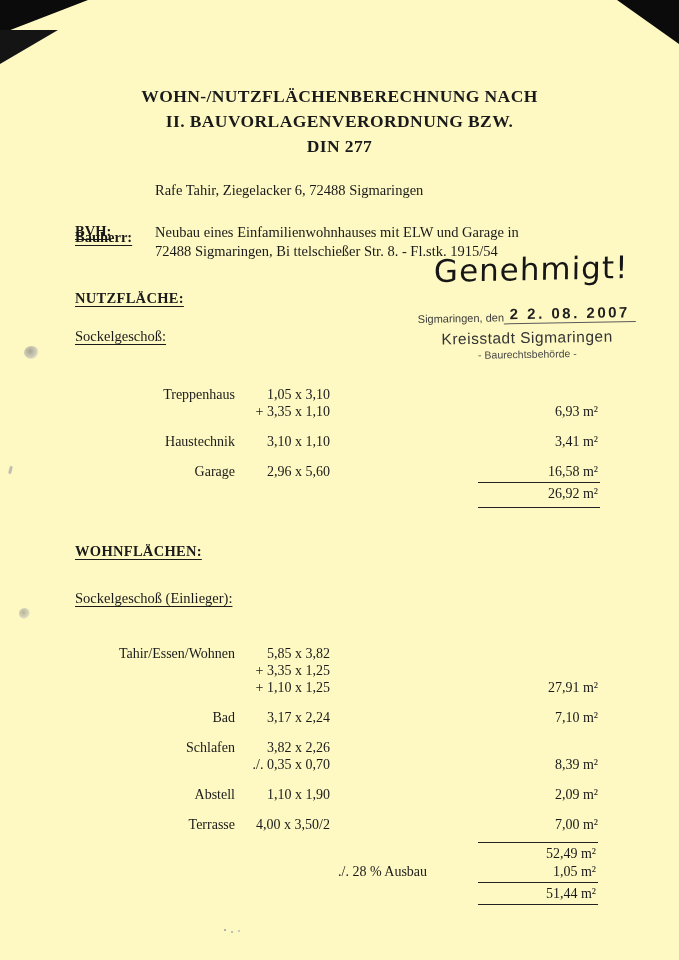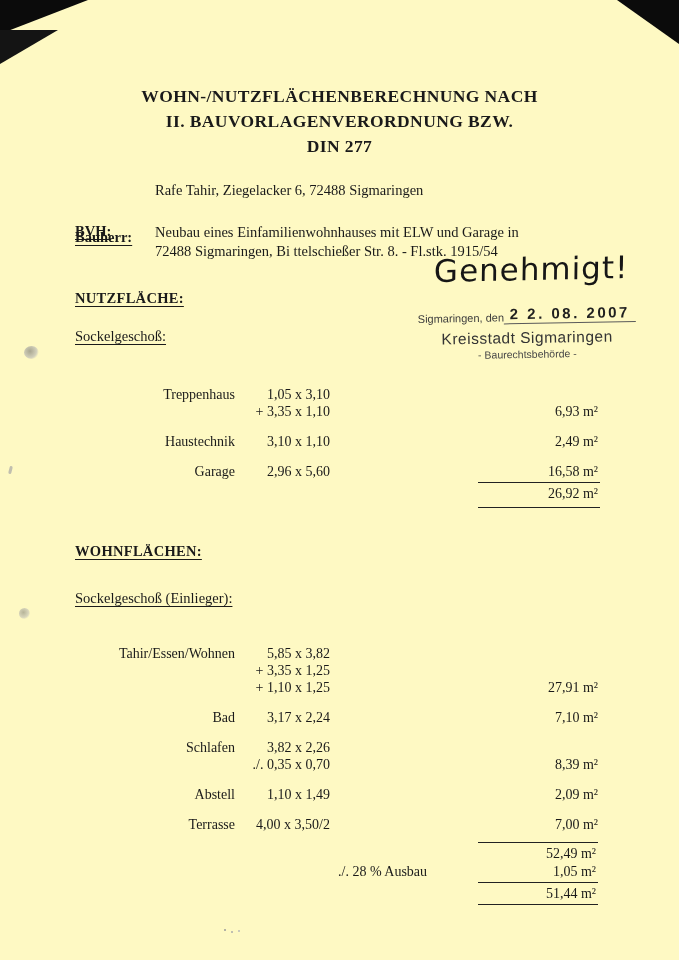--- a/index.html
+++ b/index.html
@@ -116,21 +116,21 @@
         <div>1,05 x 3,10</div>
         <div>+ 3,35 x 1,10</div>
       </div>
       <div class="cell-result">6,93 m²</div>
     </div>
     <div class="calc-row">
       <div class="cell-label">Haustechnik</div>
       <div class="cell-dims">
         <div>3,10 x 1,10</div>
       </div>
-      <div class="cell-result">2,49 m²</div>
+      <div class="cell-result">3,41 m²</div>
     </div>
     <div class="calc-row">
       <div class="cell-label">Garage</div>
       <div class="cell-dims">
         <div>2,96 x 5,60</div>
       </div>
       <div class="cell-result">16,58 m²</div>
     </div>
   </div>
 
@@ -160,21 +160,21 @@
       <div class="cell-label">Schlafen</div>
       <div class="cell-dims">
         <div>3,82 x 2,26</div>
         <div>./. 0,35 x 0,70</div>
       </div>
       <div class="cell-result">8,39 m²</div>
     </div>
     <div class="calc-row">
       <div class="cell-label">Abstell</div>
       <div class="cell-dims">
-        <div>1,10 x 1,49</div>
+        <div>1,10 x 1,90</div>
       </div>
       <div class="cell-result">2,09 m²</div>
     </div>
     <div class="calc-row">
       <div class="cell-label">Terrasse</div>
       <div class="cell-dims">
         <div>4,00 x 3,50/2</div>
       </div>
       <div class="cell-result">7,00 m²</div>
     </div>

